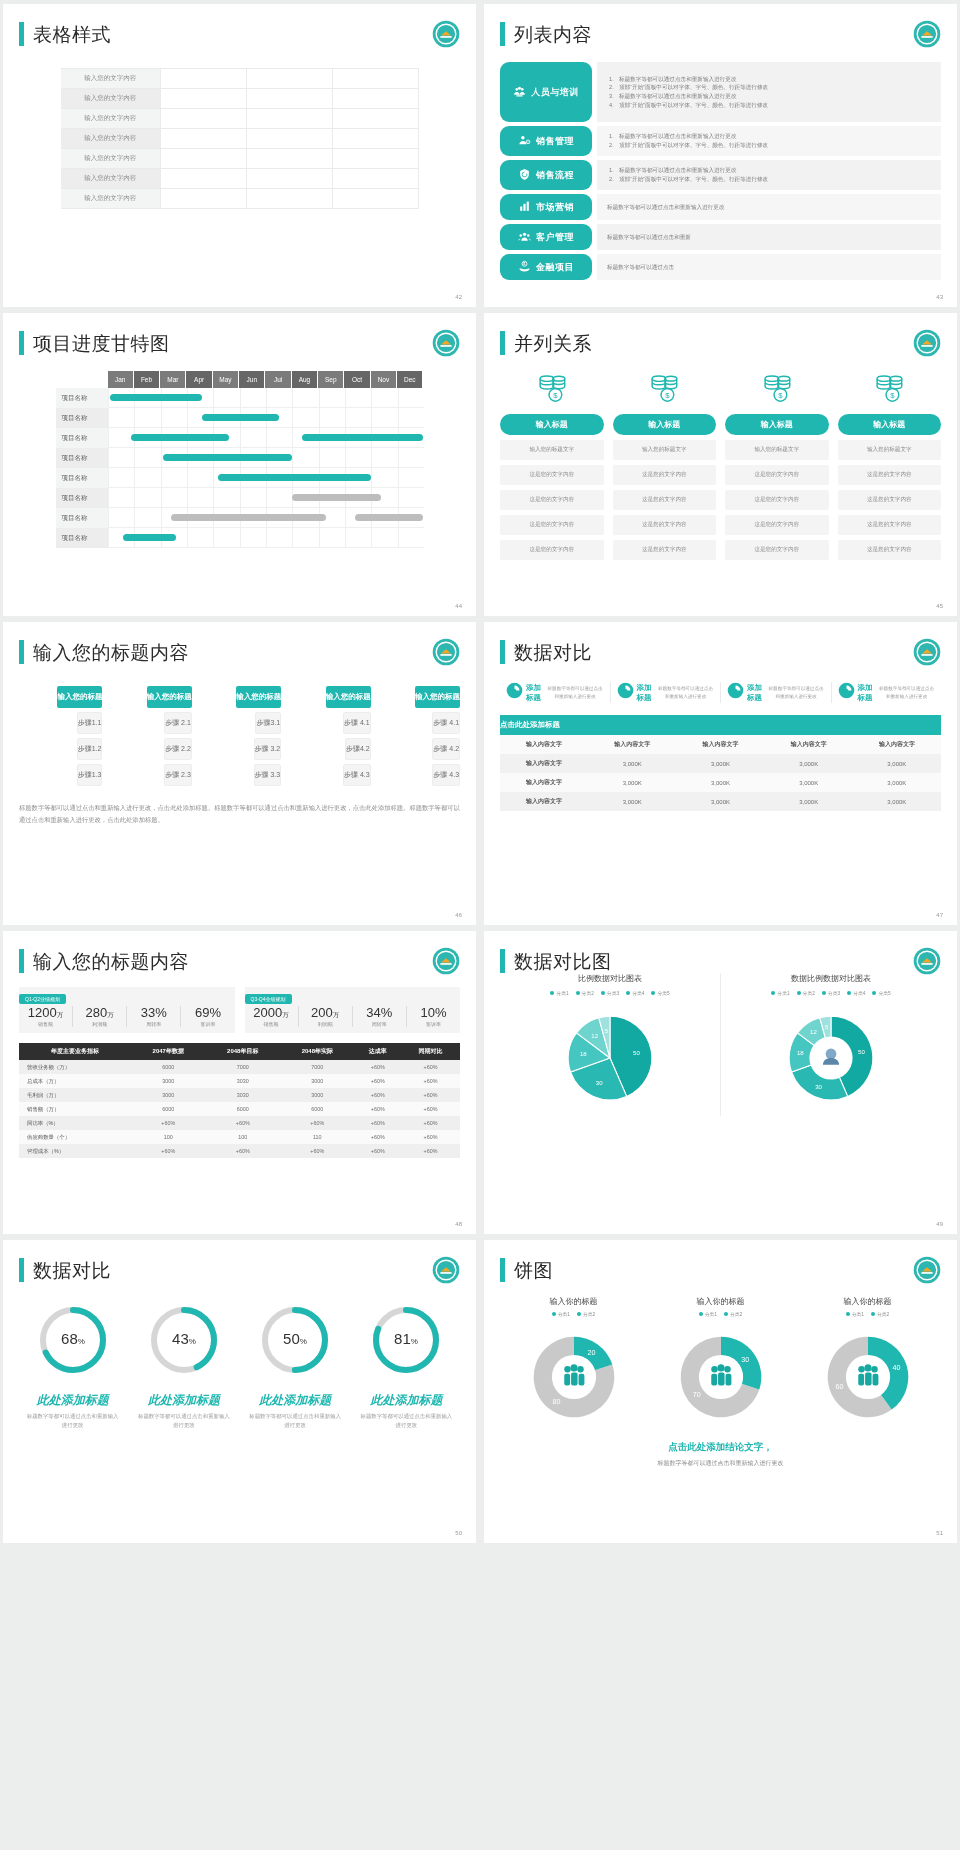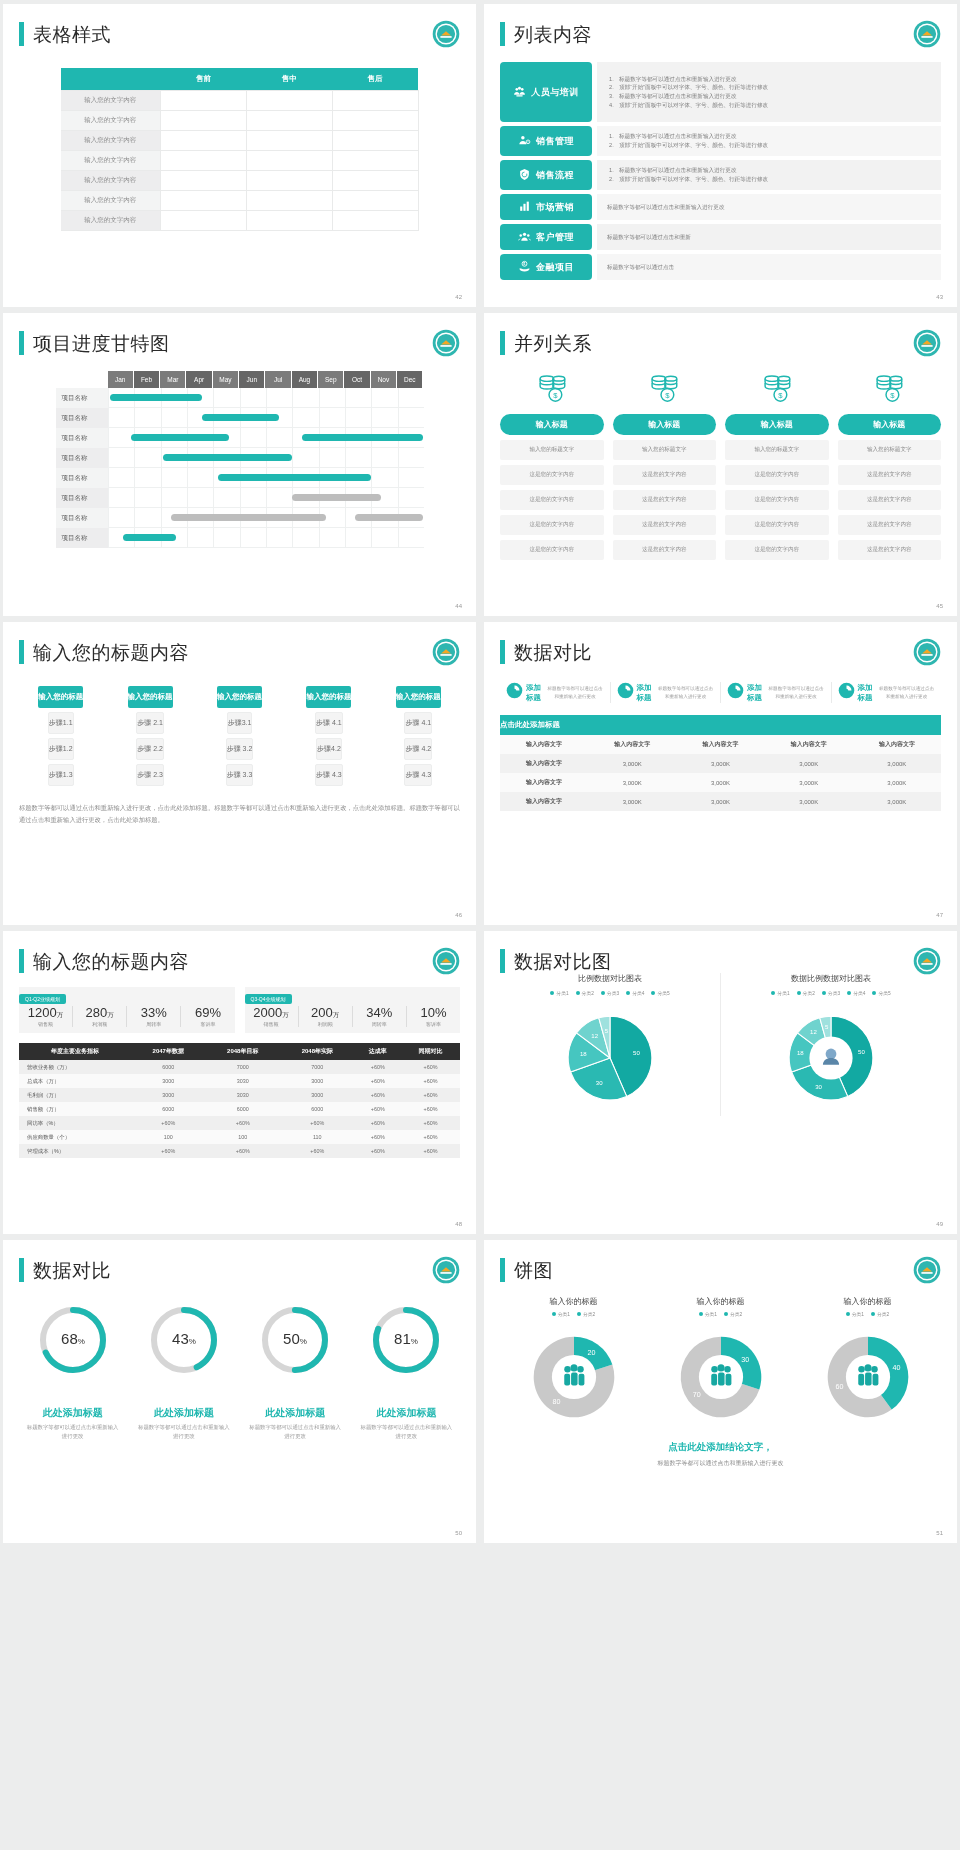--- a/index.html
+++ b/index.html
@@ -23,21 +23,21 @@
   .t42 { width:358px; margin:22px auto 0 auto; border-collapse:collapse; }
   .t42 th { background:#1fb7b0; color:#fff; font-size:7.5px; font-weight:700; padding:6px 0; text-align:center; }
   .t42 th.blank { background:#1fb7b0; }
   .t42 td { border:1px solid #e9eaea; height:20px; font-size:6.5px; color:#8b8b8b; text-align:center; }
   .t42 td.lbl { background:#f3f4f4; width:100px; border-left:none; }
   .t42 tr:nth-child(even) td.lbl { background:#ededee; }
   
   .l43 { margin-top:16px; display:flex; flex-direction:column; gap:4px; }
   .lrow { display:flex; gap:5px; align-items:stretch; }
   .lbtn {
-    width:92px; background:#20b5ae; color:#fff; border-radius:4px;
+    width:92px; background:#20b5ae; color:#fff; border-radius:9px;
     display:flex; align-items:center; justify-content:center; gap:5px;
     font-size:9px; font-weight:700; letter-spacing:.5px; flex:0 0 92px;
   }
   .lbtn svg { width:13px; height:13px; fill:#fff; }
   .lbody { flex:1; background:#f2f2f2; padding:7px 10px; display:flex; flex-direction:column; justify-content:center; gap:3px; }
   .lbody.alt { background:#f6f6f6; }
   .lbody ol { list-style:none; counter-reset:li; }
   .lbody li { counter-increment:li; font-size:5.6px; color:#7d7d7d; line-height:1.55; padding-left:12px; position:relative; }
   .lbody li:before { content:counter(li) "."; position:absolute; left:2px; color:#7d7d7d; }
   .lbody p { font-size:5.6px; color:#7d7d7d; line-height:1.5; }
@@ -56,21 +56,21 @@
   .gbar.gray { background:#bdbdbd; }
   
   .p45 { display:flex; gap:9px; margin-top:16px; }
   .pcol { flex:1; display:flex; flex-direction:column; align-items:center; gap:5px; }
   .pcoin svg { width:34px; height:34px; }
   .ptitle { width:100%; background:#1fb7b0; color:#fff; font-size:8px; font-weight:700; text-align:center;
             padding:5px 0; border-radius:11px; }
   .pcell { width:100%; background:#f4f4f4; color:#8a8a8a; font-size:5.6px; text-align:center; padding:6px 0; border-radius:2px; }
   
   .s46 { display:flex; gap:6px; margin-top:22px; }
-  .scol { flex:1; display:flex; flex-direction:column; align-items:center; gap:4px; }
+  .scol { flex:1; display:flex; flex-direction:column; align-items:flex-end; gap:4px; }
   .shead { background:#1fb7b0; color:#fff; font-size:7.5px; font-weight:700; text-align:center; padding:6px 0; border-radius:2px; }
   .sstep { background:#f4f4f4; color:#6d6d6d; font-size:7px; text-align:center; padding:5px 0; border-radius:2px; border:1px solid #eceded; }
   .s46note { margin-top:16px; font-size:6.3px; color:#8b8b8b; line-height:1.85; }
   
   .d47 { display:flex; margin-top:18px; }
   .d47col { flex:1; display:flex; flex-direction:row; align-items:center; gap:3px; padding:0 6px; border-right:1px solid #e9eaea; }
   .d47col:last-child { border-right:none; }
   .d47col .ico svg { width:17px; height:17px; }
   .d47col .h { color:#1fb7b0; font-size:7.5px; font-weight:700; }
   .d47col .t { font-size:4.6px; color:#9c9c9c; line-height:1.6; text-align:center; }
@@ -103,21 +103,21 @@
   .c49 { flex:1; text-align:center; border-right:1px solid #ececec; padding:0 4px; }
   .c49:last-child { border-right:none; }
   .c49 .ct { font-size:8px; color:#444; margin-bottom:6px; }
   .legend { display:flex; justify-content:center; gap:7px; flex-wrap:wrap; margin-bottom:8px; }
   .legend span { font-size:4.8px; color:#8b8b8b; display:flex; align-items:center; gap:2px; }
   .legend span:before { content:""; width:4px; height:4px; border-radius:50%; background:#1fb7b0; display:inline-block; }
   
   .rings { display:flex; margin-top:20px; gap:4px; }
   .ring { flex:1; text-align:center; }
   .ringsvg { width:76px; height:76px; }
-  .rh { color:#1fb7b0; font-size:10px; font-weight:700; margin-top:24px; }
+  .rh { color:#1fb7b0; font-size:12px; font-weight:700; margin-top:10px;font-style:italic; }
   .rt { font-size:5.4px; color:#9b9b9b; line-height:1.7; margin-top:3px; padding:0 6px; }
   
   .pies { display:flex; margin-top:14px; }
   .pie { flex:1; text-align:center; }
   .pie .ph { font-size:8px; color:#444; margin-bottom:4px; }
   .concl { text-align:center; margin-top:8px; }
   .concl .a { color:#1fb7b0; font-size:9.5px; font-weight:700; }
   .concl .b { font-size:6px; color:#8b8b8b; margin-top:5px; }
 </style>
 </head>
@@ -134,26 +134,20 @@
     <svg viewBox="0 0 40 40">
           <circle cx="20" cy="20" r="19" fill="#2eb6b0"></circle>
           <circle cx="20" cy="20" r="15" fill="#fff"></circle>
           <circle cx="20" cy="20" r="13" fill="#2eb6b0"></circle>
           <path d="M13 22 L20 16 L27 22 Z" fill="#f5a623"></path>
           <rect x="12" y="23" width="16" height="2.4" fill="#fff"></rect>
         </svg>
   </span>
   <table class="t42">
     <tbody>
-          <tr>
-      <th class="blank"></th>
-      <th>售前</th>
-      <th>售中</th>
-      <th>售后</th>
-    </tr>
     <tr>
             <td class="lbl">输入您的文字内容</td>
             <td></td>
             <td></td>
             <td></td>
           </tr>
     <tr>
             <td class="lbl">输入您的文字内容</td>
             <td></td>
             <td></td>

